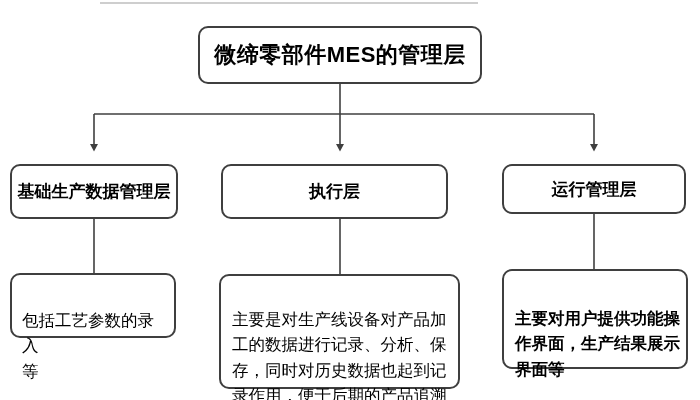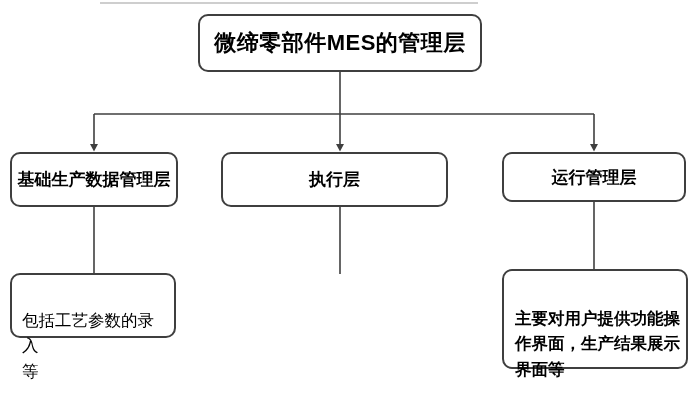--- a/index.html
+++ b/index.html
@@ -27,20 +27,21 @@
     box-sizing: border-box;
     background: #ffffff;
     border: 2px solid #3f3f3f;
     border-radius: 10px;
   }
   .node.centered {
     display: flex;
     align-items: center;
     justify-content: center;
     text-align: center;
+    margin-top: 12px;
   }
   .root-label {
     font-size: 22px;
     font-weight: bold;
     letter-spacing: 0.5px;
     white-space: nowrap;
   }
   .branch-label {
     font-size: 17px;
     font-weight: bold;
@@ -93,20 +94,26 @@
 
   <div class="node desc desc-pad-left" style="left:10px; top:273px; width:166px; height:65px;">
     <span>包括工艺参数的录入
 等</span>
   </div>
 
   <div class="node centered" style="left:502px; top:152px; width:184px; height:50px;">
     <span class="branch-label">运行管理层</span>
   </div>
 
+  <div class="node desc desc-pad-center" style="left:219px; top:274px; width:241px; height:115px;">
+    <span>主要是对生产线设备对产品加
+工的数据进行记录、分析、保
+存，同时对历史数据也起到记
+录作用，便于后期的产品追溯</span>
+  </div>
 
   <div class="node desc desc-pad-right" style="left:502px; top:269px; width:186px; height:100px;">
     <span>主要对用户提供功能操
 作界面，生产结果展示
 界面等</span>
   </div>
 
 </div>
 
 </body></html>

